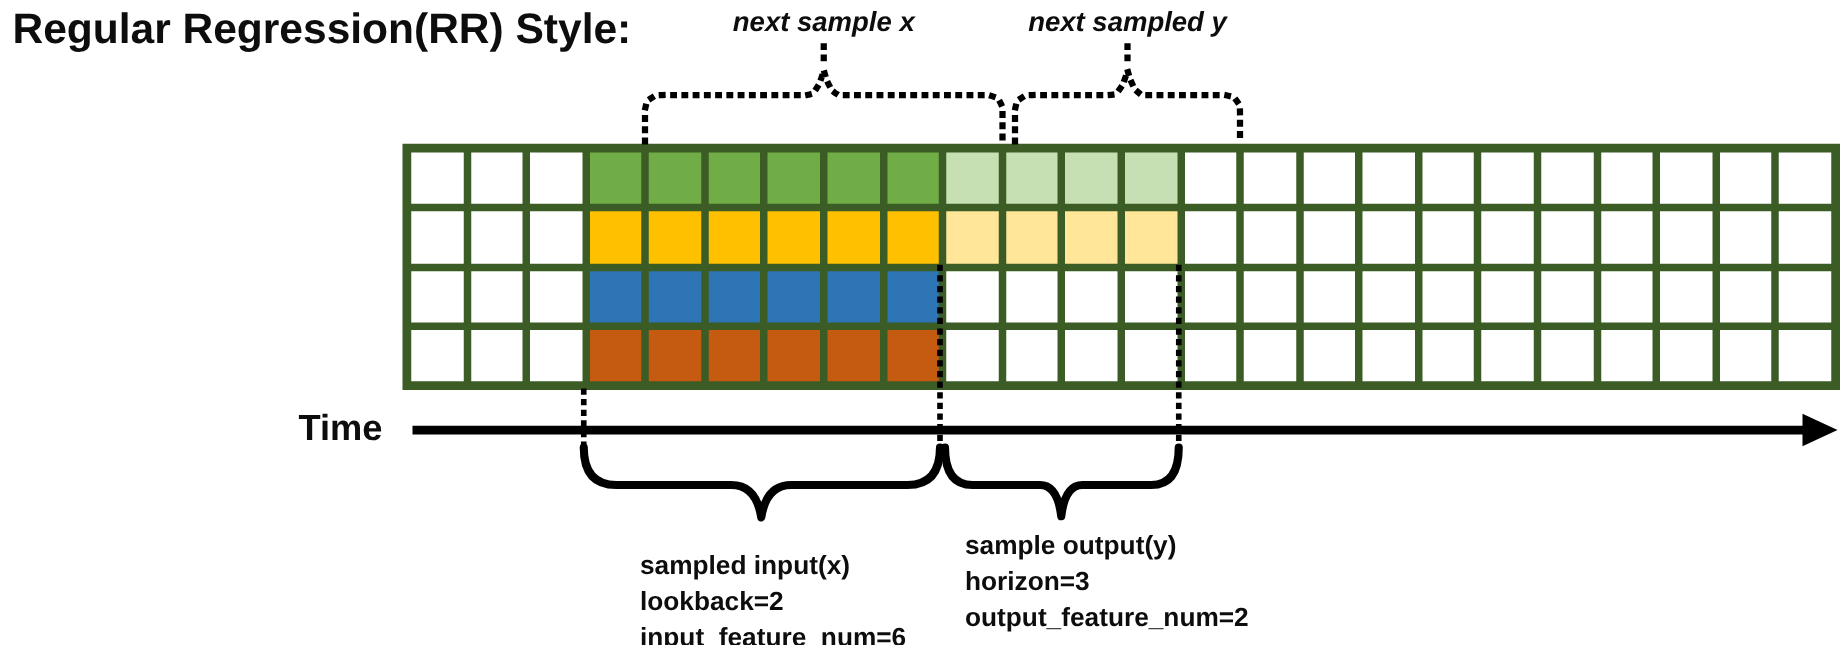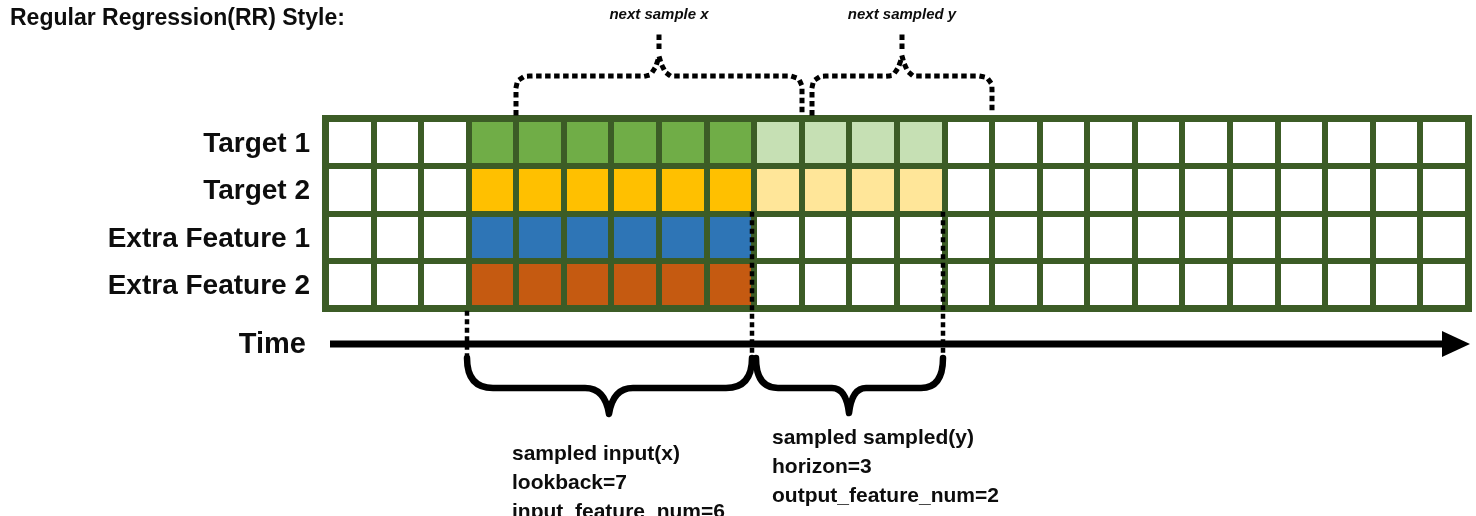--- a/index.html
+++ b/index.html
@@ -8,30 +8,30 @@
     width: 1476px;
     height: 516px;
     background: #ffffff;
     overflow: hidden;
     font-family: "Liberation Sans", sans-serif;
     color: #0d0d0d;
   }
   .title {
     position: absolute;
     left: 10px; top: 4px;
-    font-size: 23px;
+    font-size: 34px;
     font-weight: bold;
     letter-spacing: 0px;
     white-space: nowrap;
   }
   .brace-label {
     position: absolute;
     top: 5px;
     transform: translateX(-50%);
-    font-size: 15px;
+    font-size: 22px;
     font-style: italic;
     font-weight: bold;
     white-space: nowrap;
   }
   #label-next-x { left: 659px; }
   #label-next-y { left: 902px; }
 
   .grid {
     position: absolute;
     left: 322px; top: 115px;
@@ -93,26 +93,20 @@
 </head>
 <body>
 
 <div id="canvas">
 
   <div class="title">Regular Regression(RR) Style:</div>
 
   <div class="brace-label" id="label-next-x">next sample x</div>
   <div class="brace-label" id="label-next-y">next sampled y</div>
 
-  <div class="row-labels">
-    <div class="row-label">Target 1</div>
-    <div class="row-label">Target 2</div>
-    <div class="row-label">Extra Feature 1</div>
-    <div class="row-label">Extra Feature 2</div>
-  </div>
 
   <div class="grid" style="background: rgb(60, 92, 38);">
       <div class="cell" style="background: rgb(255, 255, 255);"></div>
       <div class="cell" style="background: rgb(255, 255, 255);"></div>
       <div class="cell" style="background: rgb(255, 255, 255);"></div>
       <div class="cell" style="background: rgb(112, 173, 71);"></div>
       <div class="cell" style="background: rgb(112, 173, 71);"></div>
       <div class="cell" style="background: rgb(112, 173, 71);"></div>
       <div class="cell" style="background: rgb(112, 173, 71);"></div>
       <div class="cell" style="background: rgb(112, 173, 71);"></div>
@@ -223,23 +217,23 @@
     <line x1="330" y1="344" x2="1446" y2="344" stroke="#000000" stroke-width="7"></line>
     <polygon points="1442,331 1470,344 1442,357" fill="#000000"></polygon>
 
     <path d="M 467 358 Q 467 388 493 388 L 585 388 Q 605 388 609 414 Q 613 388 633 388 L 726 388 Q 752 388 752 358" fill="none" stroke="#000000" stroke-width="6.5" stroke-linecap="round" stroke-linejoin="round"></path>
 
     <path d="M 756 358 Q 756 388 778 388 L 832 388 Q 846 388 849 413 Q 852 388 866 388 L 921 388 Q 943 388 943 358" fill="none" stroke="#000000" stroke-width="6.5" stroke-linecap="round" stroke-linejoin="round"></path>
   </svg>
 
   <div class="annotation-block" id="annotation-input">
     <div>sampled input(x)</div>
-    <div>lookback=7</div>
+    <div>lookback=2</div>
     <div>input_feature_num=6</div>
   </div>
 
   <div class="annotation-block" id="annotation-output">
-    <div>sampled sampled(y)</div>
+    <div>sample output(y)</div>
     <div>horizon=3</div>
     <div>output_feature_num=2</div>
   </div>
 
 </div>
 
 </body></html>

